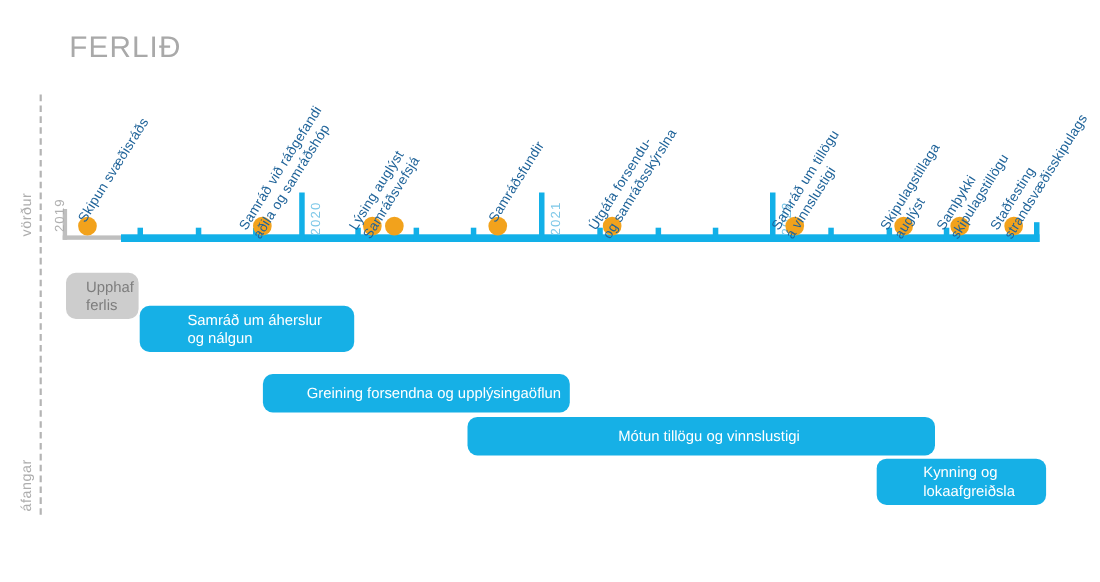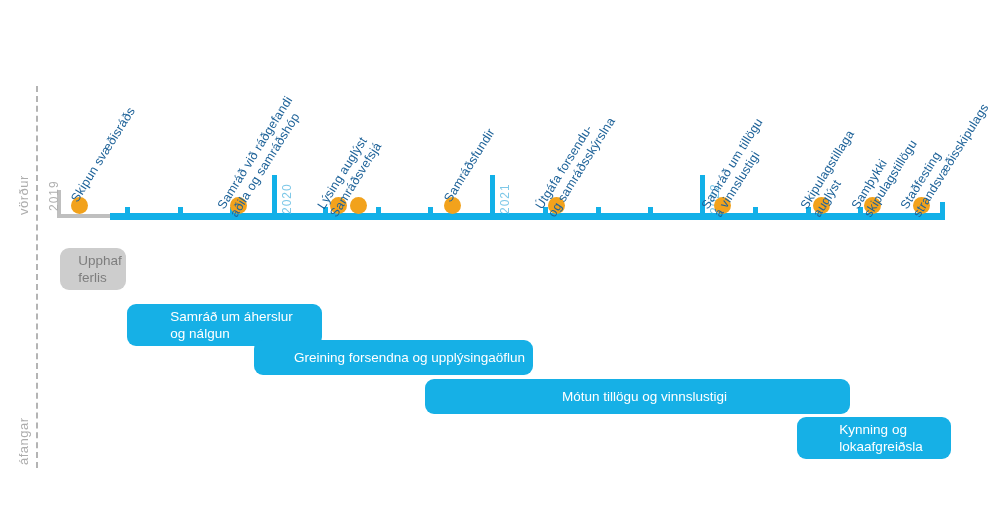--- a/index.html
+++ b/index.html
@@ -144,20 +144,21 @@
   .phase.start {
     background: #cdcdcd;
     color: #7d7d7d;
   }
 </style>
 </head>
 <body>
 
 <div id="stage">
 
+  <div class="page-title">FERLIÐ</div>
 
   <div class="dashed-sep"></div>
 
   <div class="axis-label vordur">vörður</div>
   <div class="axis-label afangar">áfangar</div>
 
   <div class="timeline">
     <div class="origin-axis"></div>
     <div class="rail"></div>
     <div id="ticks-layer">
@@ -205,21 +206,21 @@
         <div class="milestone-label" style="left: 724px; top: 190px;"><div>Samráð um tillögu</div><div>á vinnslustigi</div></div>
         <div class="milestone-label" style="left: 823px; top: 190px;"><div>Skipulagstillaga</div><div>auglýst</div></div>
         <div class="milestone-label" style="left: 874px; top: 190px;"><div>Samþykki</div><div>skipulagstillögu</div></div>
         <div class="milestone-label" style="left: 923px; top: 190px;"><div>Staðfesting</div><div>strandsvæðisskipulags</div></div>
       </div>
   </div>
 
   <div id="phases-layer">
       <div class="phase start" style="left: 60px; top: 248px; width: 66px; height: 42px;"><span>Upphaf
 ferlis</span></div>
-      <div class="phase" style="left: 127px; top: 304px; width: 195px; height: 42px;"><span>Samráð um áherslur
+      <div class="phase" style="left: 127px; top: 278px; width: 195px; height: 42px;"><span>Samráð um áherslur
 og nálgun</span></div>
-      <div class="phase" style="left: 254px; top: 340px; width: 279px; height: 35px; padding-left: 32px;"><span>Greining forsendna og upplýsingaöflun</span></div>
+      <div class="phase" style="left: 239px; top: 340px; width: 279px; height: 35px; padding-left: 32px;"><span>Greining forsendna og upplýsingaöflun</span></div>
       <div class="phase" style="left: 425px; top: 379px; width: 425px; height: 35px;"><span>Mótun tillögu og vinnslustigi</span></div>
       <div class="phase" style="left: 797px; top: 417px; width: 154px; height: 42px;"><span>Kynning og
 lokaafgreiðsla</span></div>
     </div>
 
 </div>
 
 </body></html>

